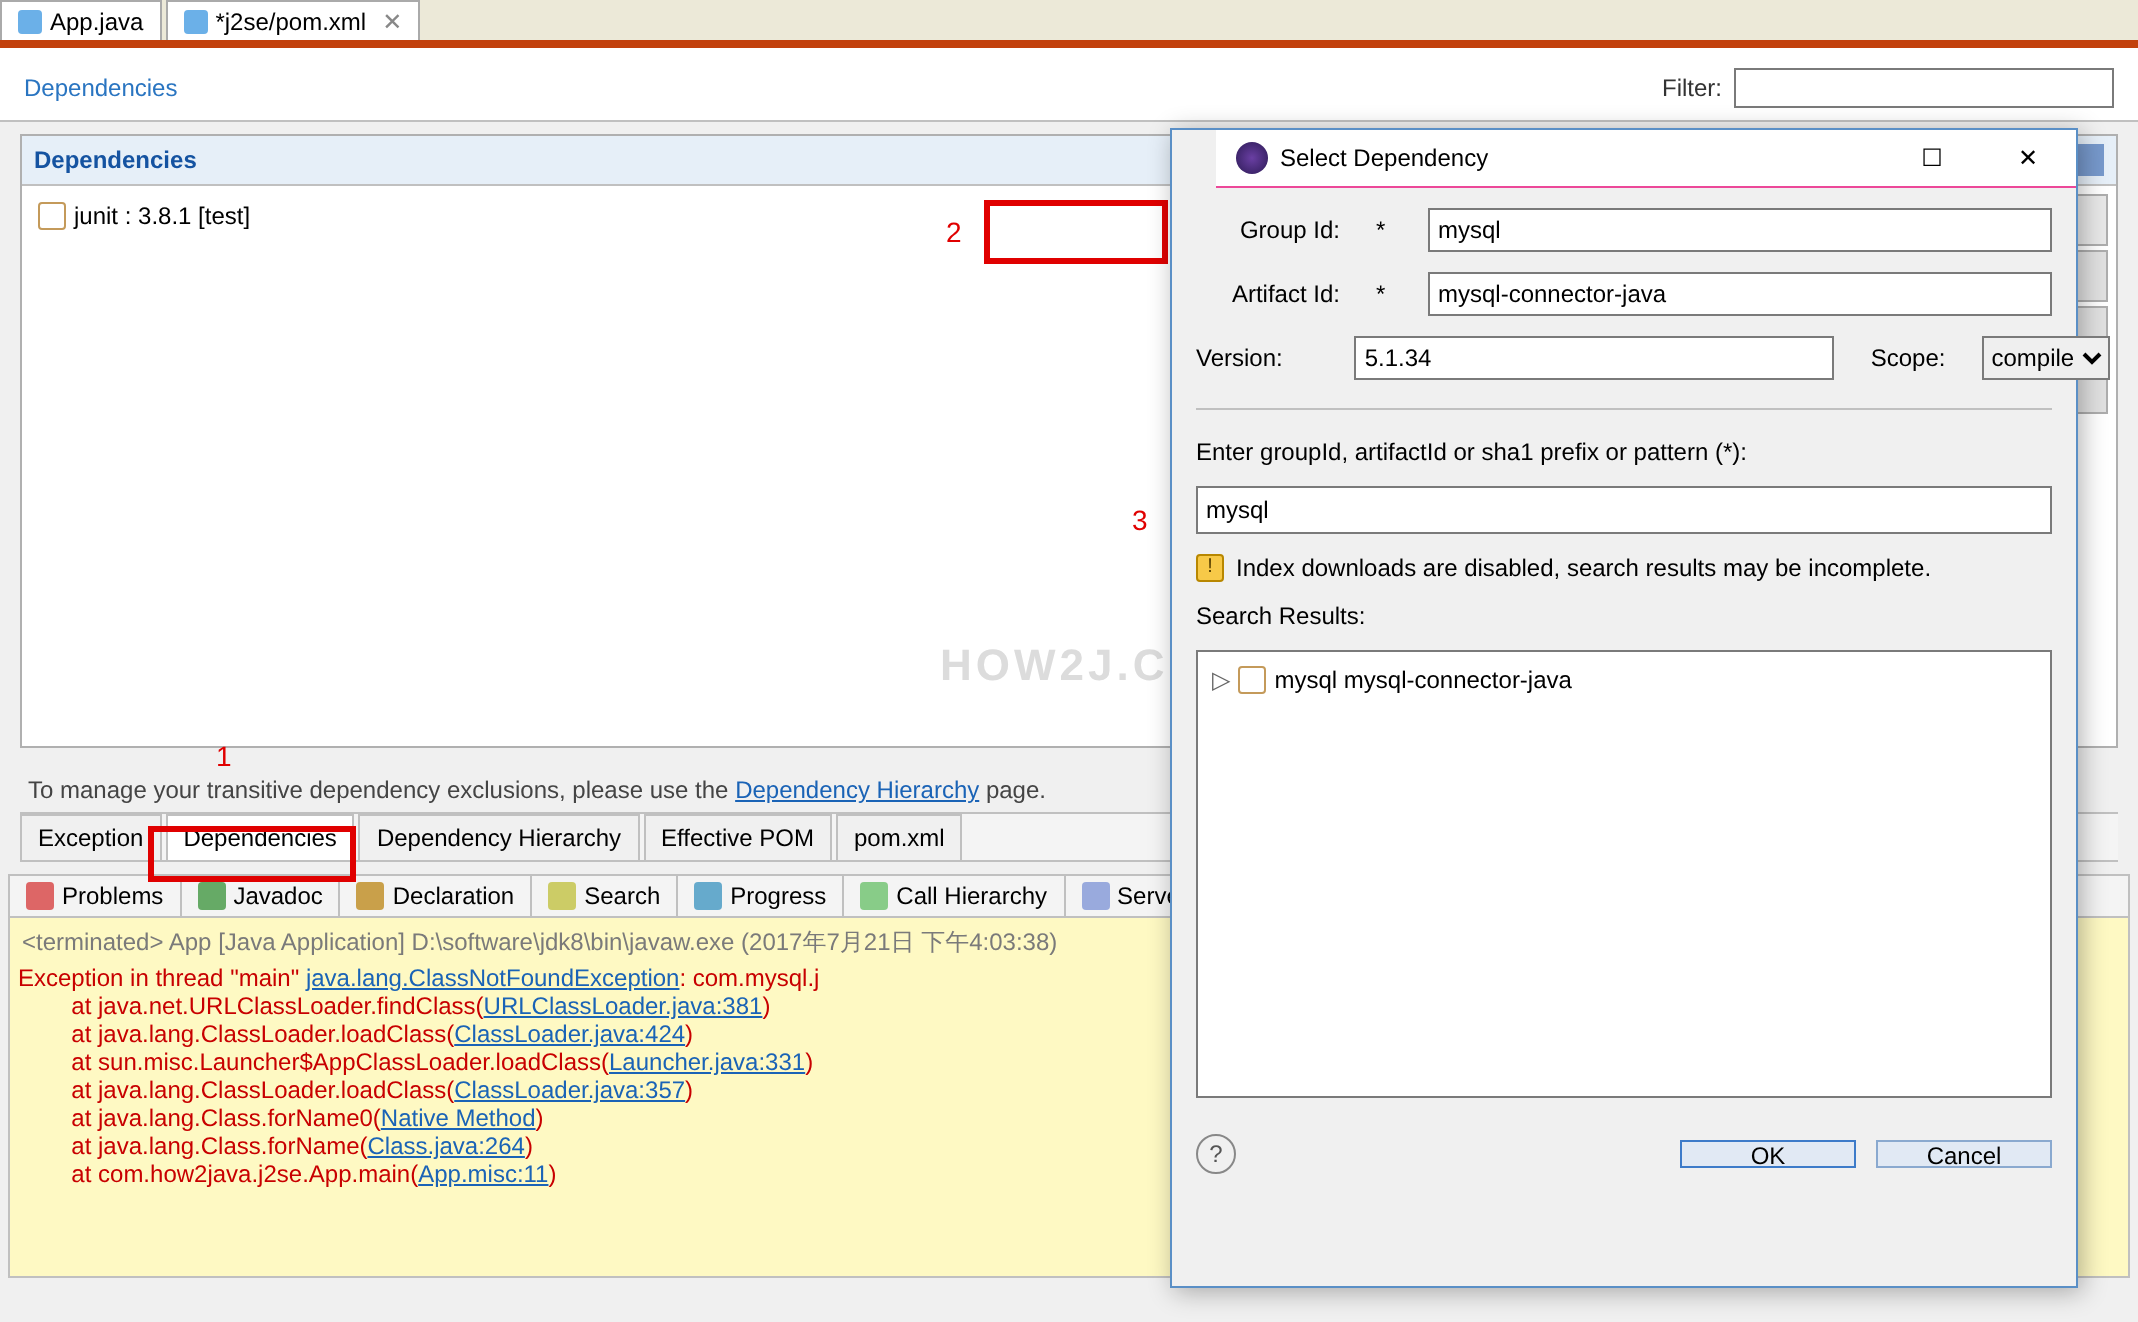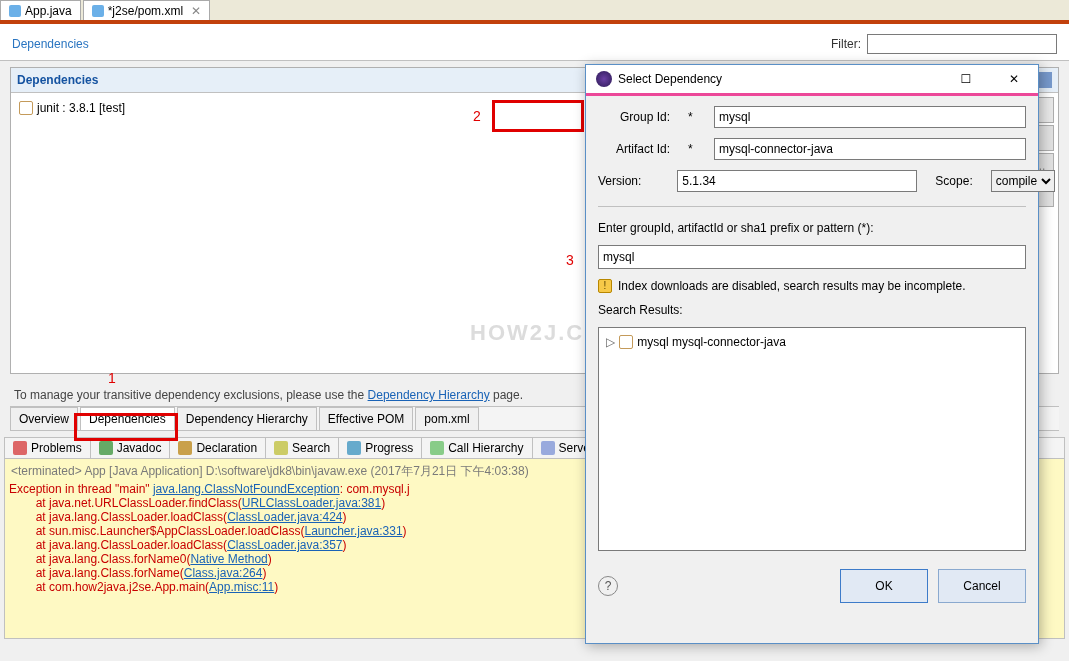--- a/index.html
+++ b/index.html
@@ -49,21 +49,21 @@
 .views-tab .vicon { width: 14px; height: 14px; display: inline-block; border-radius: 2px; }
 
 
 .console-area { background: #fef9c3; margin: 0 4px; border: 1px solid #c0c0c0; border-top: none; padding: 2px 4px; font-family: "Consolas", monospace; font-size: 12px; height: 180px; overflow: hidden; }
 .console-header { color: #7a7a7a; font-family: "Segoe UI", Tahoma, sans-serif; padding: 2px; }
 .console-line { white-space: pre; color: #c80000; }
 .console-line a { color: #1a63b6; text-decoration: underline; }
 
 
 .dialog { position: absolute; left: 585px; top: 64px; width: 454px; height: 580px; background: #f0f0f0; border: 1px solid #5a8fc6; box-shadow: 2px 2px 12px rgba(0,0,0,0.3); z-index: 10; }
-.dialog-title { display: flex; justify-content: space-between; align-items: center; padding: 6px 10px; background: #fff; border-bottom: 3px solid #ec4899; }
+.dialog-title { display: flex; justify-content: space-between; align-items: center; padding: 6px 10px; background: #fff; border-bottom: 1px solid #ec4899; margin-left: 22px; }
 .dialog-title-left { display: flex; align-items: center; gap: 6px; }
 .dialog-title .win-btns { display: flex; gap: 20px; }
 .dialog-title .win-btn { width: 28px; text-align: center; cursor: pointer; }
 .dialog-body { padding: 10px 12px; display: flex; flex-direction: column; gap: 10px; }
 .form-row { display: flex; align-items: center; gap: 18px; }
 .form-row label { width: 72px; text-align: right; }
 .form-row input[type=text] { flex: 1; height: 22px; border: 1px solid #7a7a7a; padding: 2px 4px; background: #fff; }
 .form-row .asterisk { width: 8px; }
 .version-row input[type=text] { width: 240px; flex: none; }
 .version-row .scope-label { margin-left: auto; }
@@ -71,21 +71,21 @@
 .hr { height: 1px; background: #c0c0c0; margin: 4px 0; }
 .search-label { font-size: 12px; }
 .search-box { border: 1px solid #7a7a7a; padding: 2px 4px; height: 24px; background: #fff; }
 .warning { display: flex; gap: 6px; align-items: center; font-size: 12px; }
 .warning .warn-icon { width: 14px; height: 14px; background: #f7c948; border: 1px solid #b88700; border-radius: 2px; display: inline-block; text-align: center; line-height: 12px; font-size: 10px; color: #5a4200; }
 .results { border: 1px solid #7a7a7a; background: #fff; height: 224px; padding: 4px; }
 .result-item { display: flex; align-items: center; gap: 4px; padding: 3px; }
 .dialog-footer { display: flex; align-items: center; padding: 8px 12px 12px; gap: 10px; }
 .help-icon { width: 20px; height: 20px; border: 1px solid #888; border-radius: 50%; text-align: center; line-height: 18px; color: #555; }
 .dialog-footer .spacer { flex: 1; }
-.dialog-footer button { width: 88px; height: 34px; border: 1px solid #8aa9cf; background: #e1e9f4; cursor: pointer; }
+.dialog-footer button { width: 88px; height: 14px; border: 1px solid #8aa9cf; background: #e1e9f4; cursor: pointer; }
 
 .watermark { position: absolute; left: 470px; top: 320px; color: #dcdcdc; font-size: 22px; font-weight: bold; letter-spacing: 2px; pointer-events: none; }
 </style>
 </head>
 <body>
 
 <div class="editor-tabs">
   <div class="editor-tab">
     <span class="tab-icon" style="background:#6bb0e8;border-radius:2px;"></span>
     <span>App.java</span>
@@ -129,21 +129,21 @@
       <button>Manage...</button>
     </div>
   </div>
 </div>
 
 <div class="manage-note">
   <span>To manage your transitive dependency exclusions, please use the </span><a href="#">Dependency Hierarchy</a><span> page.</span>
 </div>
 
 <div class="pom-subtabs">
-  <div class="pom-subtab">Overview</div>
+  <div class="pom-subtab">Exception</div>
   <div class="pom-subtab active">Dependencies</div>
   <div class="pom-subtab">Dependency Hierarchy</div>
   <div class="pom-subtab">Effective POM</div>
   <div class="pom-subtab">pom.xml</div>
 </div>
 
 <div class="views-bar">
   <div class="views-tab">
       <span class="vicon" style="background:#d66;"></span>
       <span>Problems</span>

